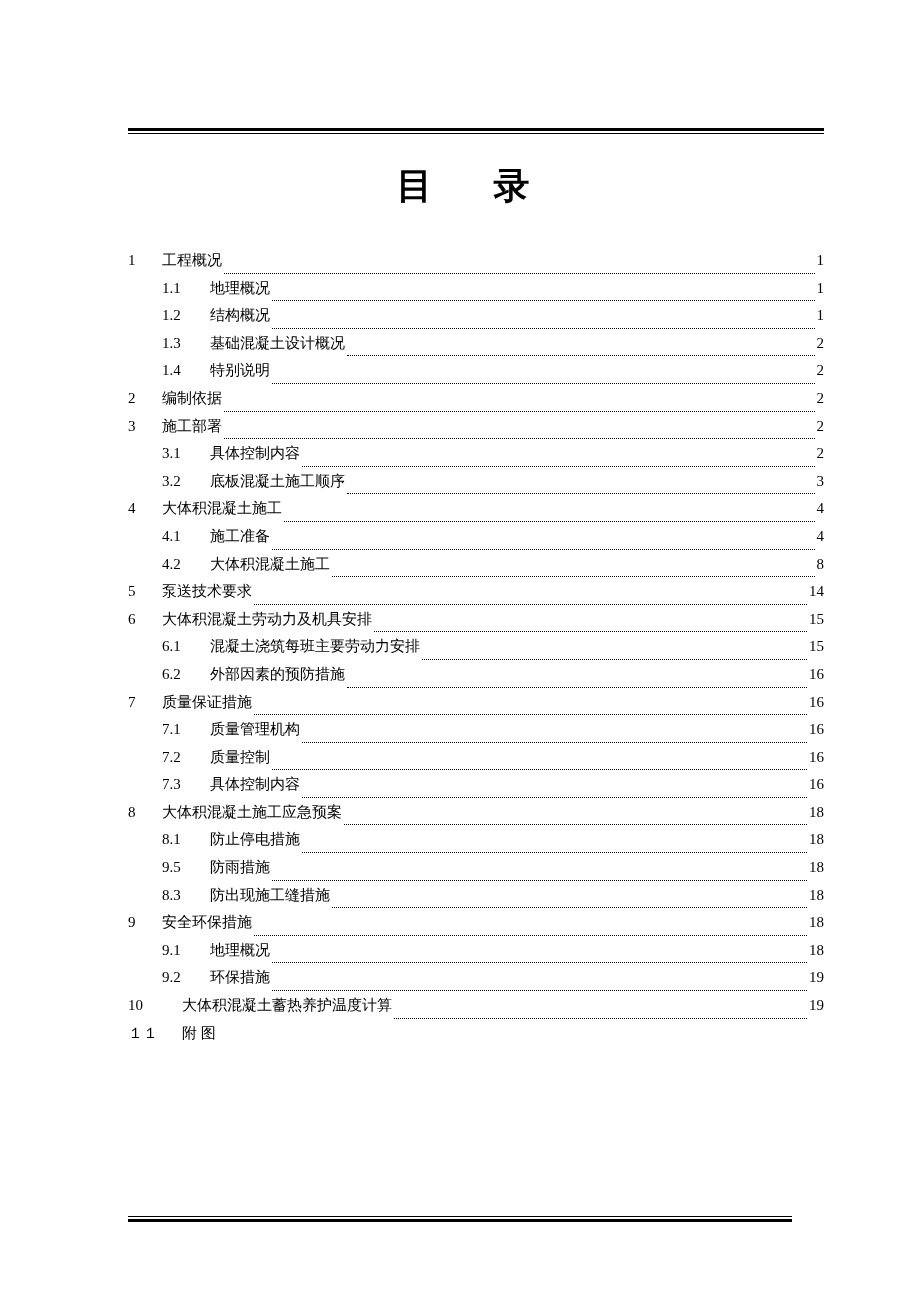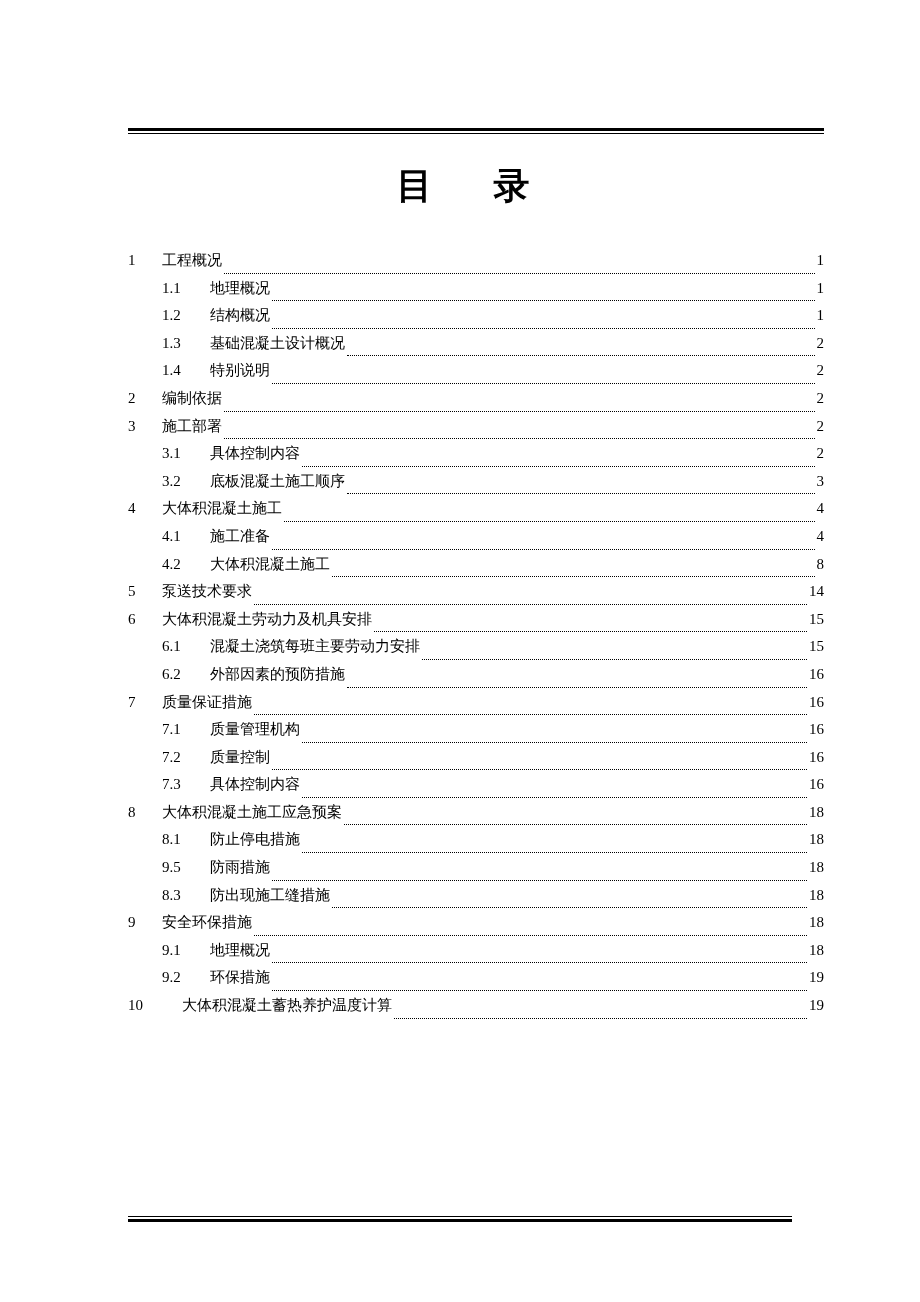--- a/index.html
+++ b/index.html
@@ -265,15 +265,20 @@
         <span class="leader"></span>
         <span class="col-page">19</span>
       </div>
       <div class="toc-row row-l1">
         <span class="col-num">10</span>
         <span class="spacer-big"></span>
         <span class="col-title">大体积混凝土蓄热养护温度计算</span>
         <span class="leader"></span>
         <span class="col-page">19</span>
       </div>
+      <div class="toc-row row-l1">
+        <span class="col-num">１１</span>
+        <span class="spacer-big"></span>
+        <span class="col-title">附 图</span>
+      </div>
     </div>
 </div>
 <div class="rule-bottom"></div>
 
 </body></html>

